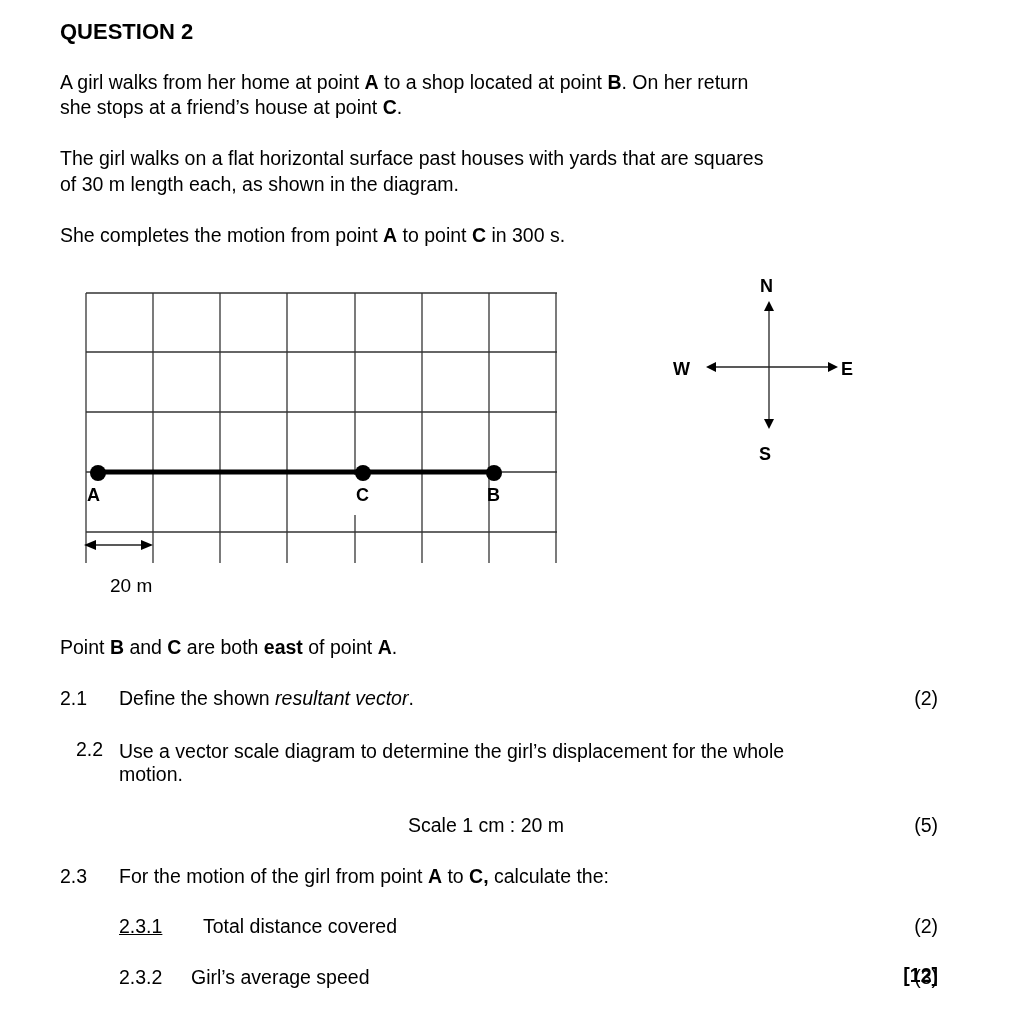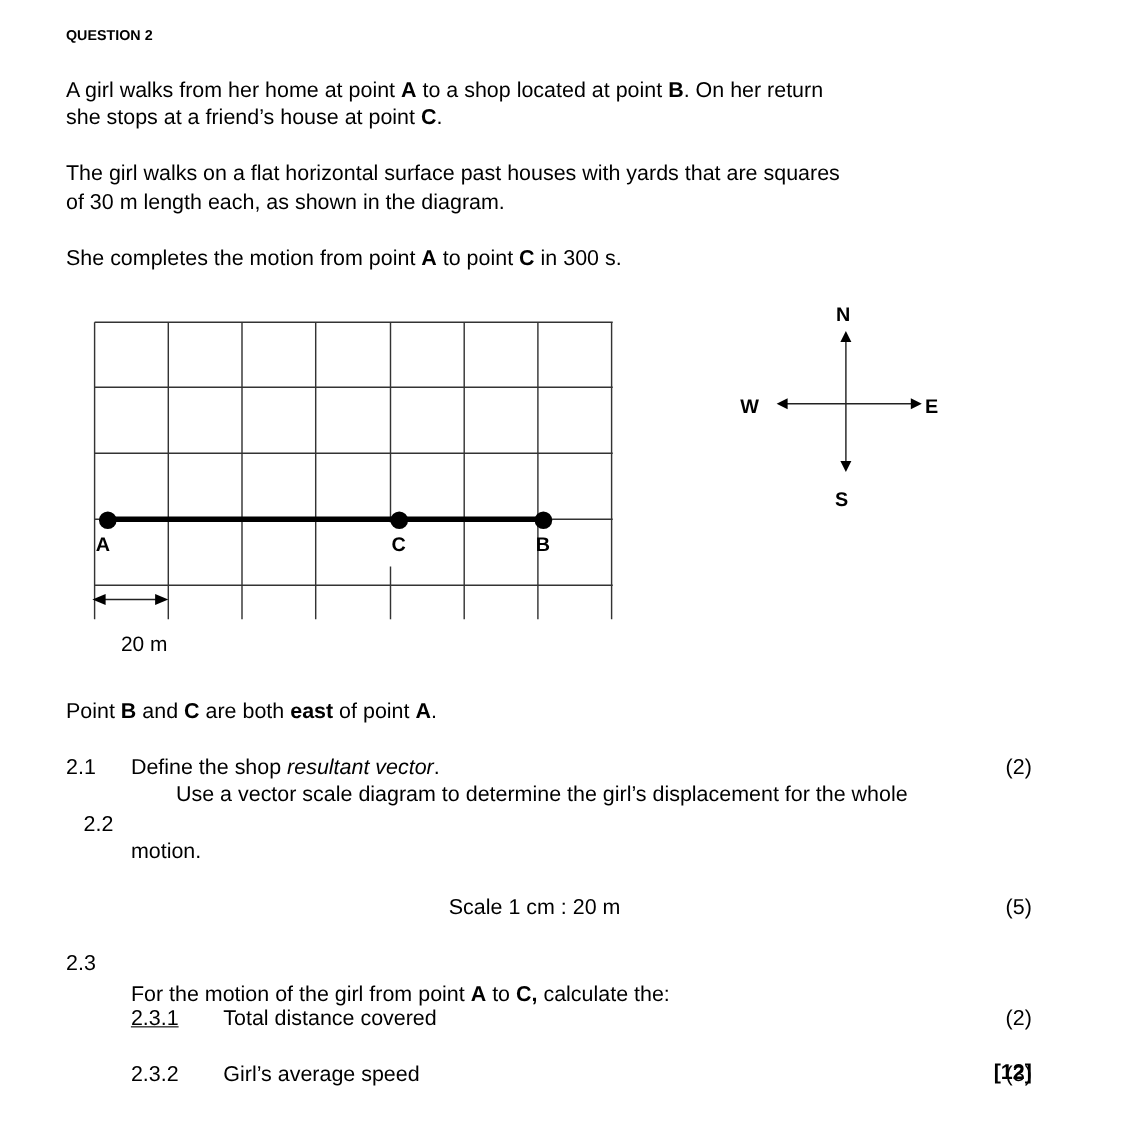--- a/index.html
+++ b/index.html
@@ -2,21 +2,21 @@
 <html><head>
   <meta charset="utf-8">
   <style>
     html, body { margin: 0; padding: 0; background: #ffffff; }
     body {
       width: 1024px; height: 1022px; position: relative; overflow: hidden;
       font-family: "Liberation Sans", sans-serif; color: #000; font-size: 19.5px;
     }
     .abs { position: absolute; white-space: nowrap; line-height: 25px; }
     b { font-weight: bold; }
-    .title { font-weight: bold; font-size: 13px; }
+    .title { font-weight: bold; font-size: 22px; }
     .mark { position: absolute; right: 86px; text-align: right; white-space: nowrap; line-height: 25px; }
     svg text { font-family: "Liberation Sans", sans-serif; }
   </style>
 </head>
 <body>
 
 <div class="abs title" style="left:60px; top:19px;">QUESTION 2</div>
 
 <div class="abs" style="left:60px; top:70px;">
   <span>A girl walks from her home at point </span><b>A</b><span> to a shop located at point </span><b>B</b><span>. On her return</span>
@@ -80,36 +80,36 @@
   <text x="181" y="105" font-size="18" font-weight="bold">E</text>
   <text x="13" y="105" font-size="18" font-weight="bold">W</text>
 </svg>
 
 <div class="abs" style="left:60px; top:635px;">
   <span>Point </span><b>B</b><span> and </span><b>C</b><span> are both </span><b>east</b><span> of point </span><b>A</b><span>.</span>
 </div>
 
 <div class="abs" style="left:60px; top:686px;">2.1</div>
 <div class="abs" style="left:119px; top:686px;">
-  <span>Define the shop </span><i>resultant vector</i><span>.</span>
+  <span>Define the shown </span><i>resultant vector</i><span>.</span>
 </div>
 <div class="mark" style="top:686px;">(2)</div>
 
 <div class="abs" style="left:60px; top:737px;margin-left:16px;">2.2</div>
-<div class="abs" style="left:119px; top:710px;margin-left:41px;">Use a vector scale diagram to determine the girl’s displacement for the whole</div>
+<div class="abs" style="left:119px; top:739px;">Use a vector scale diagram to determine the girl’s displacement for the whole</div>
 <div class="abs" style="left:119px; top:762px;">motion.</div>
 <div class="abs" style="left:408px; top:813px;">Scale 1 cm : 20 m</div>
 <div class="mark" style="top:813px;">(5)</div>
 
 <div class="abs" style="left:60px; top:864px;">2.3</div>
-<div class="abs" style="left:119px; top:864px;margin-top:28px;">
+<div class="abs" style="left:119px; top:864px;">
   <span>For the motion of the girl from point </span><b>A</b><span> to </span><b>C,</b><span> calculate the:</span>
 </div>
 
 <div class="abs" style="left:119px; top:914px;text-decoration:underline;">2.3.1</div>
 <div class="abs" style="left:203px; top:914px;">Total distance covered</div>
 <div class="mark" style="top:914px;">(2)</div>
 
 <div class="abs" style="left:119px; top:965px;">2.3.2</div>
-<div class="abs" style="left:203px; top:965px;">Girl’s average speed</div>
+<div class="abs" style="left:191px; top:965px;">Girl’s average speed</div>
 <div class="mark" style="top:965px;">(3)</div>
 
 <div class="mark" style="top:963px; font-weight:bold;">[12]</div>
 
 </body></html>

